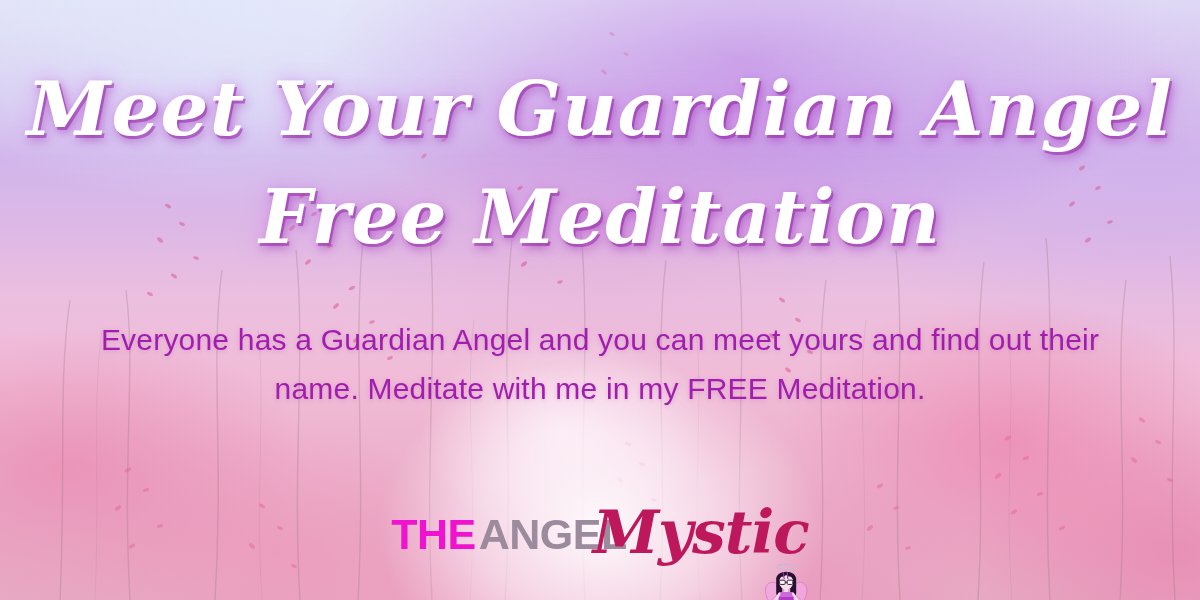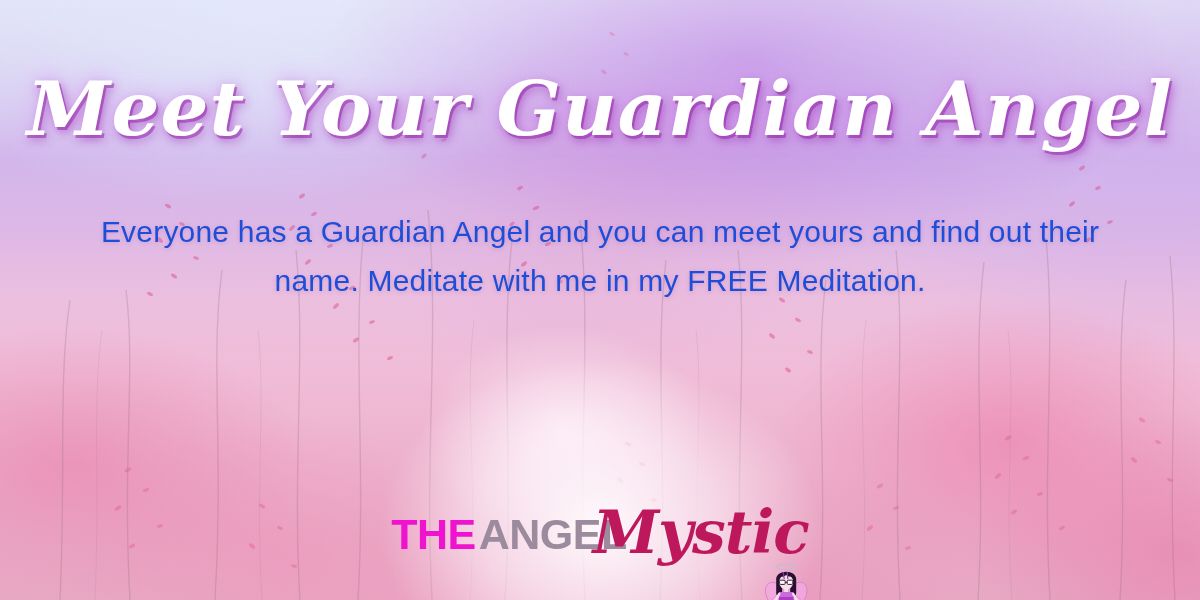--- a/index.html
+++ b/index.html
@@ -99,21 +99,21 @@
   .headline-2{
     font-size:74px;
     line-height:1;
     margin-top:34px;
   }
 
   .subtext{
     margin-top:62px;
     width:1040px;
     text-align:center;
-    color:#1d4ed8;
+    color:#a21caf;
     font-family:"Liberation Sans",sans-serif;
     font-weight:300;
     font-size:30px;
     line-height:1.62;
     letter-spacing:.2px;
     text-shadow:0 1px 4px rgba(160,90,160,.30);
   }
 
   
   .logo{
@@ -293,20 +293,21 @@
     </svg>
   </div>
 
   <div class="bg-layer bg-glow"></div>
   <div class="bg-layer bg-veil"></div>
 
   <div class="content">
 
     <div class="headline headline-1">Meet Your Guardian Angel</div>
 
+    <div class="headline headline-2">Free Meditation</div>
 
     <div class="subtext">Everyone has a Guardian Angel and you can meet yours and find out their name. Meditate with me in my FREE Meditation.</div>
   </div>
 
   <div class="logo">
     <div class="logo-wordmark">
       <span class="logo-the">THE</span>
       <span class="logo-angel">ANGEL</span>
       <span class="logo-mystic">Mystic</span>
     </div>

